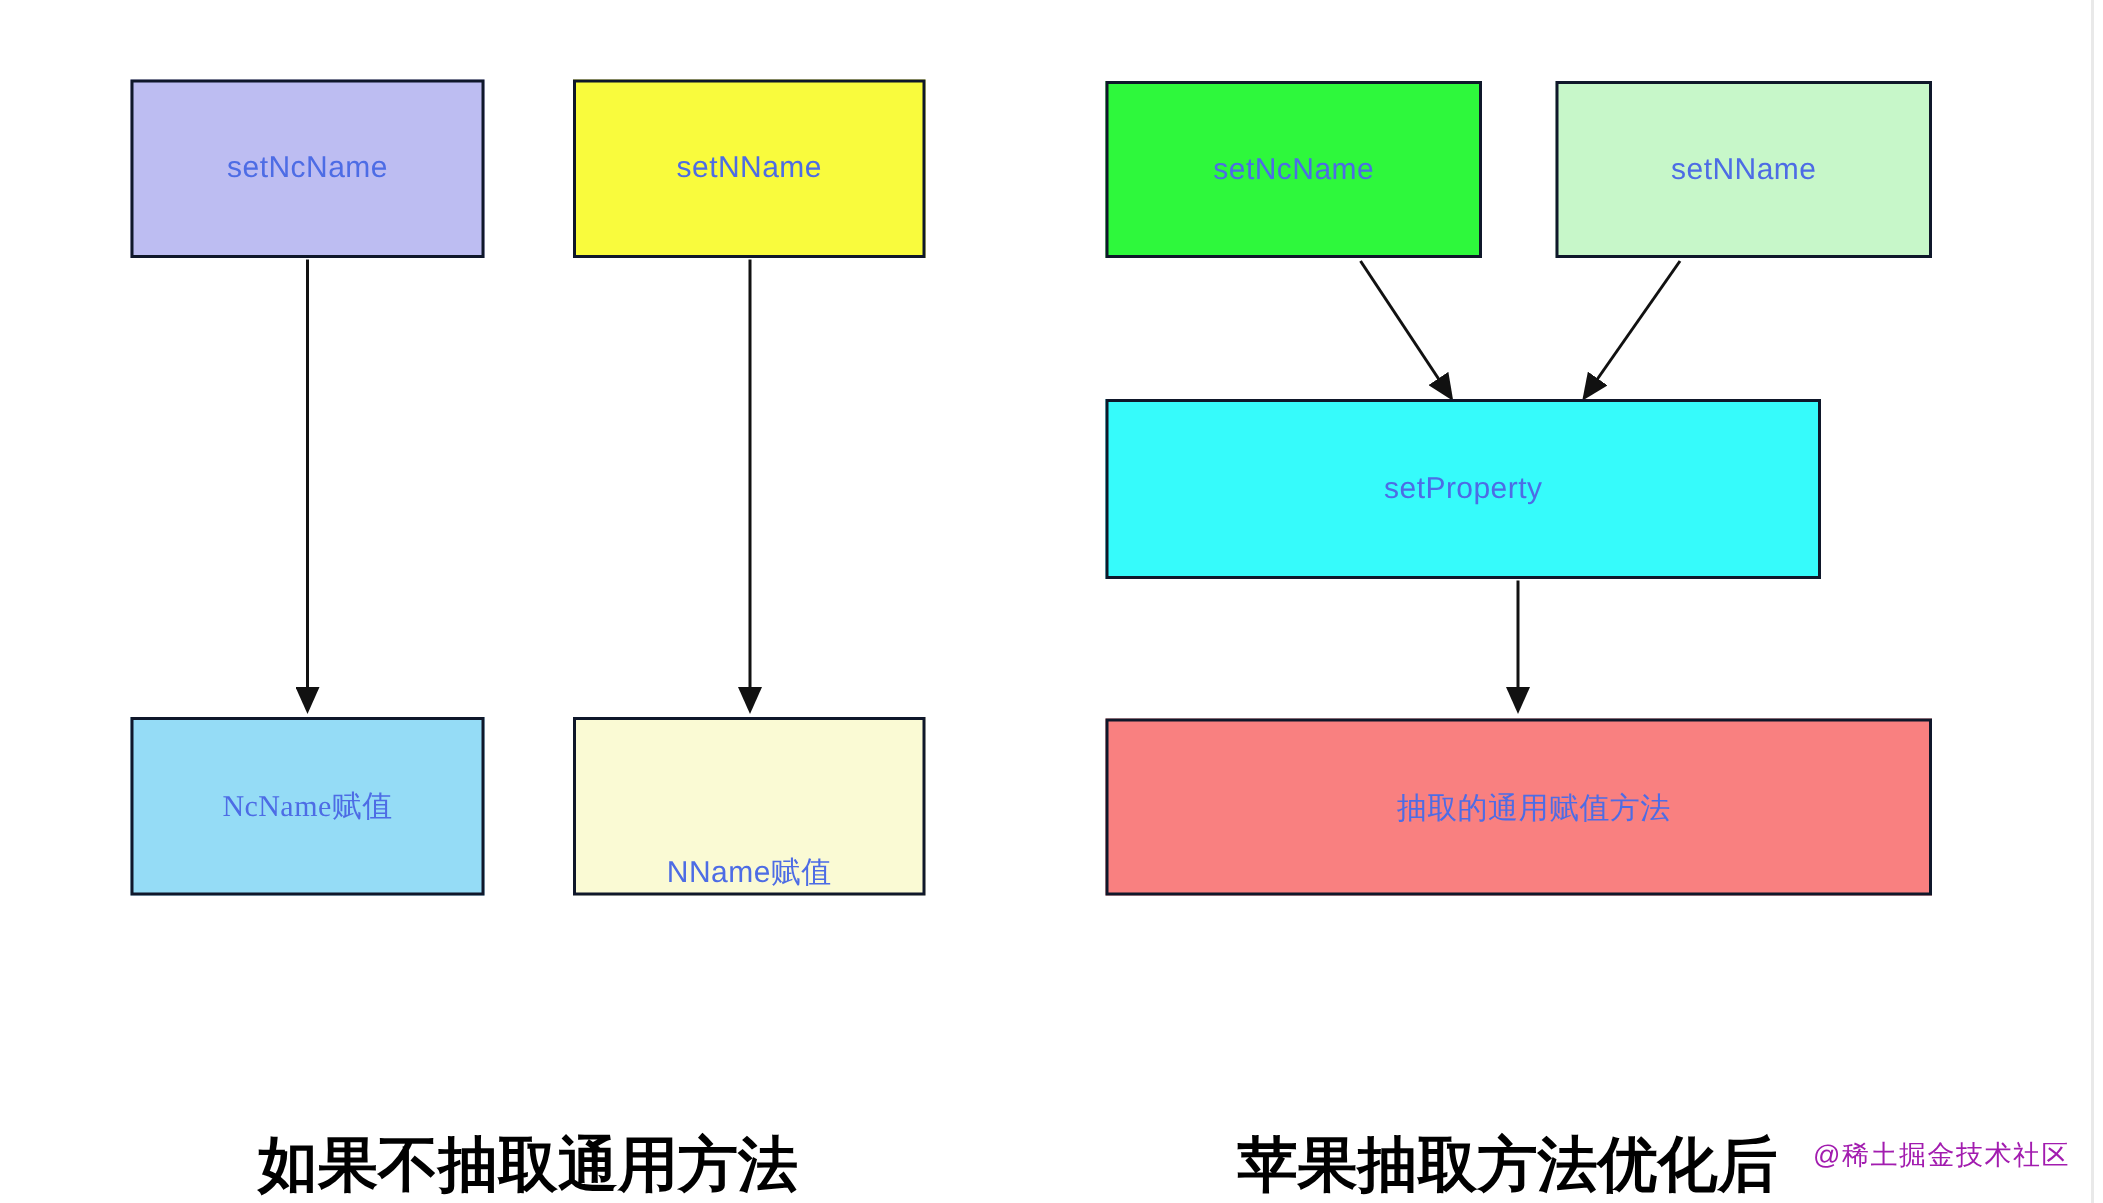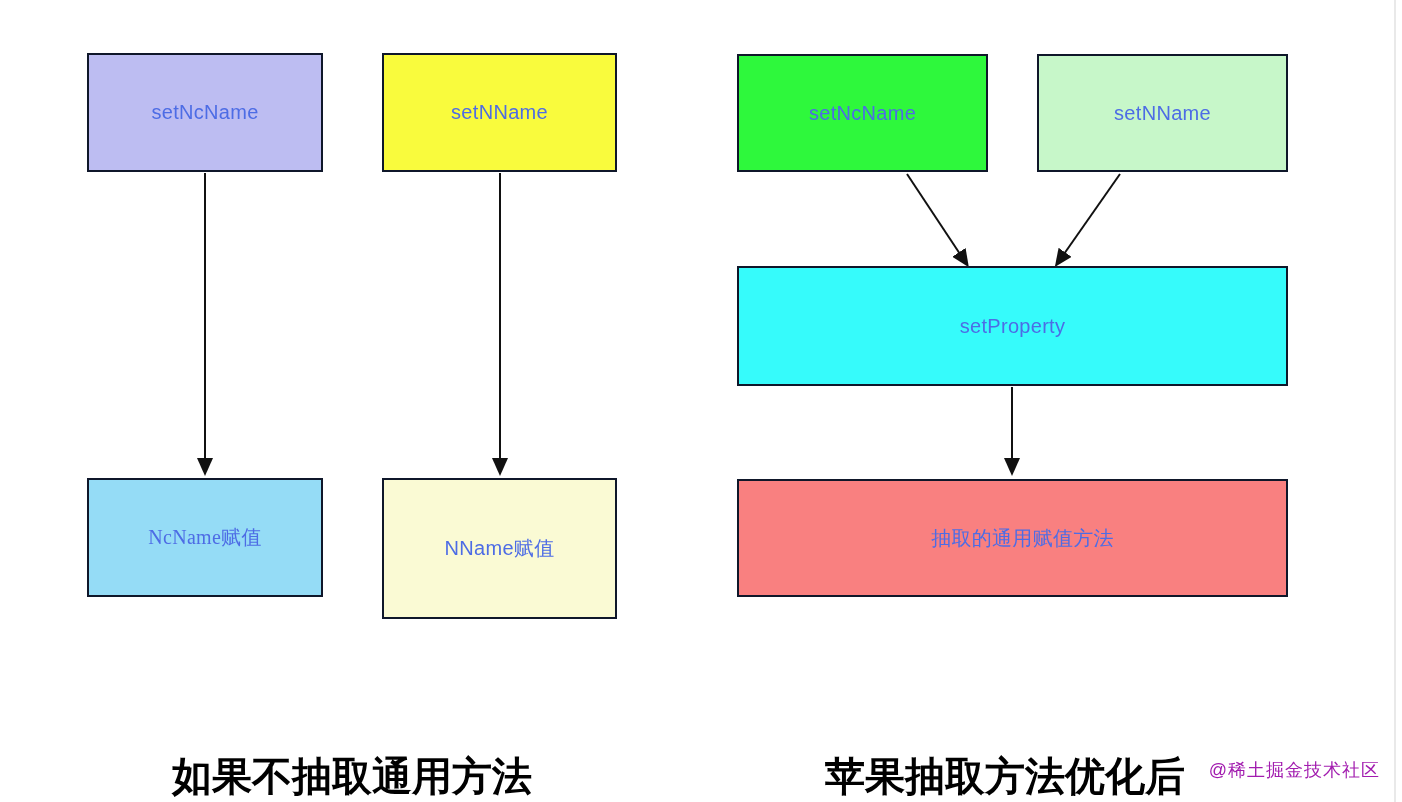--- a/index.html
+++ b/index.html
@@ -34,24 +34,24 @@
     font-size: 20px;
     letter-spacing: 0.3px;
   }
   .node .node-label {
     white-space: nowrap;
   }
   
   .nL1 { left: 87px;  top: 53px;  width: 236px; height: 119px; }
   .nL2 { left: 382px; top: 53px;  width: 235px; height: 119px; }
   .nL3 { left: 87px;  top: 478px; width: 236px; height: 119px; font-family: Liberation Serif, serif; }
-  .nL4 { left: 382px; top: 478px; width: 235px; height: 141px; }
+  .nL4 { left: 382px; top: 478px; width: 235px; height: 119px; align-items: flex-end; }
   .nR1 { left: 737px; top: 54px;  width: 251px; height: 118px; }
   .nR2 { left: 1037px; top: 54px; width: 251px; height: 118px; }
-  .nR3 { left: 737px; top: 266px; width: 551px; height: 120px; }
+  .nR3 { left: 737px; top: 266px; width: 477px; height: 120px; }
   .nR4 { left: 737px; top: 479px; width: 551px; height: 118px; padding-left: 20px; }
 
   .caption {
     position: absolute;
     text-align: center;
     font-size: 40px;
     font-weight: 600;
     color: #000000;
     white-space: nowrap;
     margin-top: 43px;

